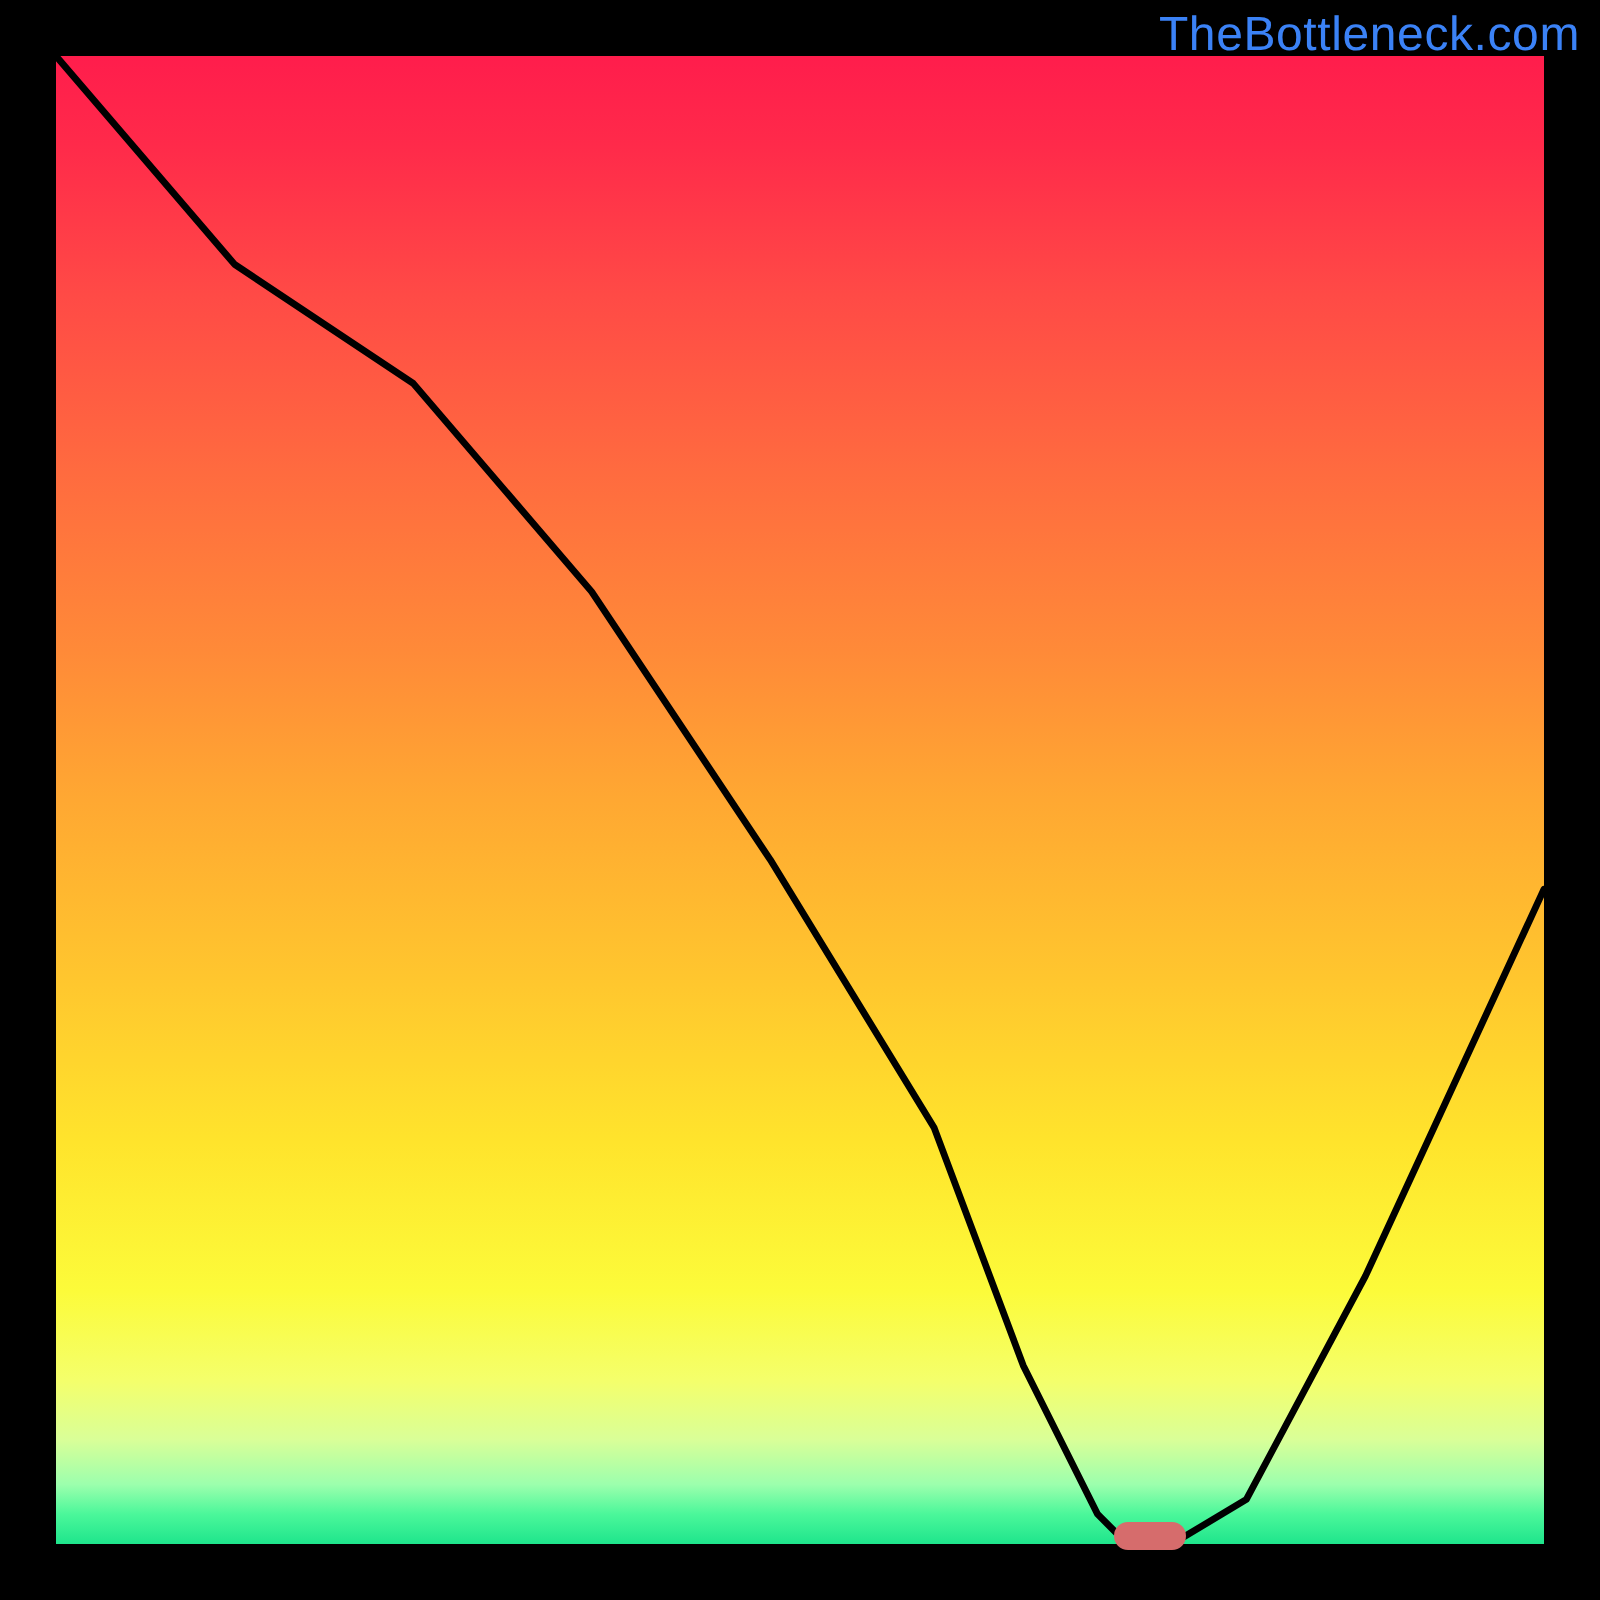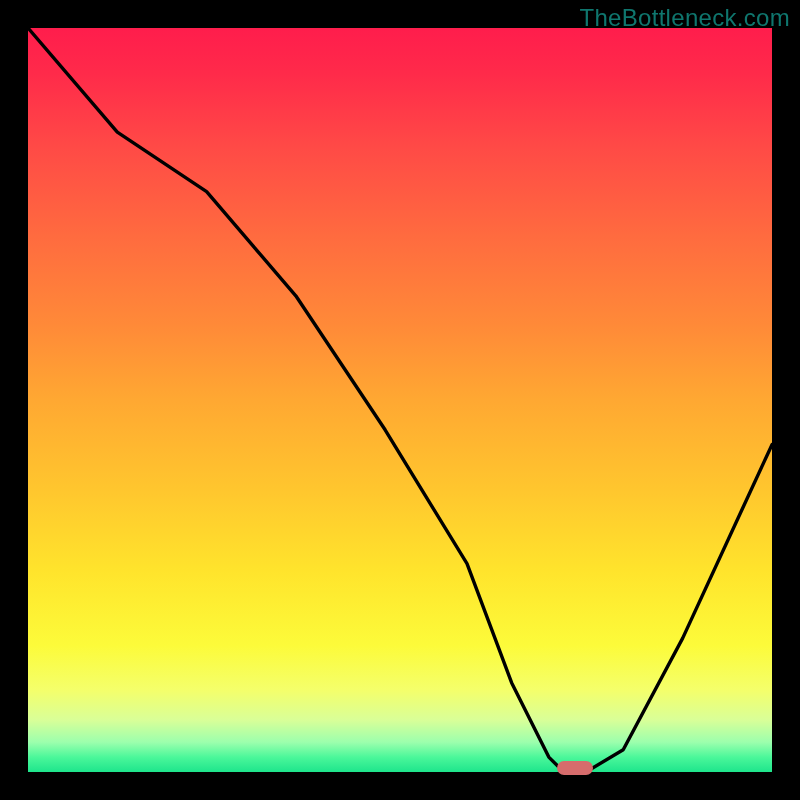--- a/index.html
+++ b/index.html
@@ -39,21 +39,21 @@
       #d9ff98 93%,
       #9cffad 96%,
       #4bf79a 98%,
       #1ee58c 100%
     );
   }
   .watermark {
     position: absolute;
     top: 4px;
     right: 10px;
-    color: #0f766e;
+    color: #3b82f6;
     font-size: 24px;
     letter-spacing: 0.3px;
     font-weight: 400;
   }
   svg.curve {
     position: absolute;
     left: 28px;
     top: 28px;
     width: 744px;
     height: 744px;

